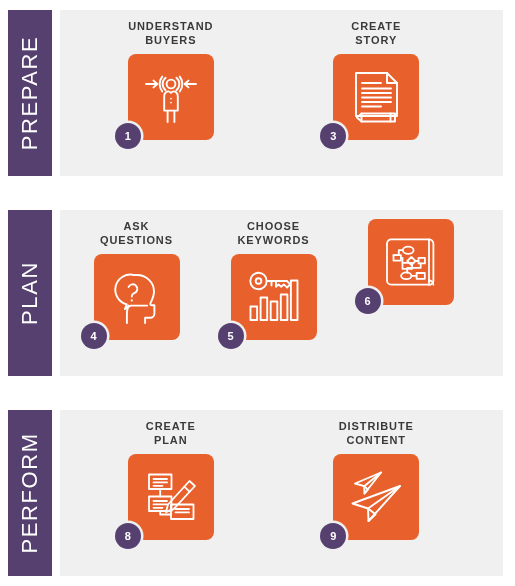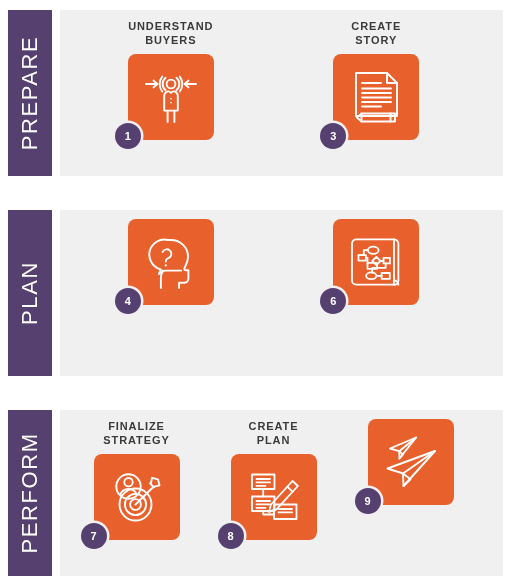--- a/index.html
+++ b/index.html
@@ -191,36 +191,61 @@
     </div>
   </div>
 
   <div class="stage-row">
     <div class="stage-label">
       <span class="stage-label-text">PLAN</span>
     </div>
     <div class="stage-panel">
 
       <div class="step">
+        <div class="step-title">ASK
+QUESTIONS</div>
         <div class="tile-wrap">
           <div class="tile">
             <span>
               <svg width="62" height="62" viewBox="0 0 62 62" fill="none" stroke="#ffffff" stroke-width="1.9" stroke-linecap="round" stroke-linejoin="round">
                 <path d="M28 9 h3 c9.5 0 17 7.4 17 16.6 0 4.6-1.6 7.8-3.4 11.3 -0.9 1.8 0.3 2.4 1.6 2.4 h2.2 v8.2 c0 2.3-1.9 4.2-4.2 4.2 h-5.1 V57"></path>
                 <path d="M22.5 39.6 c-1.2 3.4-1.6 5-1.6 7.6 V57"></path>
                 <path d="M41.2 39.6 H24.5 l-5.6 3.4 1.9-4.7 A14.6 14.6 0 1 1 28 9"></path>
                 <path d="M22.6 20.9 a4.6 4.6 0 1 1 5.2 6.5 c-1.4 0.6-2 1.7-2 3.1"></path>
                 <circle cx="25.8" cy="34.4" r="1.1" fill="#ffffff" stroke="none"></circle>
               </svg>
             </span>
           </div>
           <div class="badge">4</div>
         </div>
       </div>
 
+      <div class="step">
+        <div class="step-title">CHOOSE
+KEYWORDS</div>
+        <div class="tile-wrap">
+          <div class="tile">
+            <span>
+              <svg width="62" height="62" viewBox="0 0 62 62" fill="none" stroke="#ffffff" stroke-width="1.9" stroke-linecap="round" stroke-linejoin="round">
+                <circle cx="15.5" cy="15" r="8.2"></circle>
+                <circle cx="15.5" cy="15" r="2.8"></circle>
+                <path d="M23.7 15 H44 l3.2 3.3 -3.2 3.2"></path>
+                <path d="M28.5 15 V19.6"></path>
+                <path d="M33 15 V20.8 l2.6 -2.4 2.6 2.4 2.6 -2.4 2.4 2.2"></path>
+                <rect x="7.5" y="40.5" width="6.6" height="13.5"></rect>
+                <rect x="17.6" y="31.5" width="6.6" height="22.5"></rect>
+                <rect x="27.7" y="35.5" width="6.6" height="18.5"></rect>
+                <rect x="37.8" y="28.5" width="6.6" height="25.5"></rect>
+                <rect x="47.9" y="14.5" width="6.6" height="39.5"></rect>
+              </svg>
+            </span>
+          </div>
+          <div class="badge">5</div>
+        </div>
+      </div>
 
       <div class="step">
         <div class="tile-wrap">
           <div class="tile">
             <span>
               <svg width="62" height="62" viewBox="0 0 62 62" fill="none" stroke="#ffffff" stroke-width="1.8" stroke-linecap="round" stroke-linejoin="round">
                 <path d="M7 12.5 a4.2 4.2 0 0 1 4.2-4.2 H49 v45.4 H11.2 A4.2 4.2 0 0 1 7 49.5 Z"></path>
                 <path d="M49 8.3 a4.4 4.4 0 0 1 4.4 4.4 v36.8 a4.4 4.4 0 0 1 -4.4 4.4"></path>
                 <path d="M49 49.5 a4.4 4.4 0 0 1 4.4 4.2"></path>
                 <rect x="13.5" y="24.2" width="7.4" height="5.4"></rect>
@@ -244,41 +269,20 @@
 
     </div>
   </div>
 
   <div class="stage-row">
     <div class="stage-label">
       <span class="stage-label-text">PERFORM</span>
     </div>
     <div class="stage-panel">
 
-      <div class="step">
-        <div class="step-title">FINALIZE
-STRATEGY</div>
-        <div class="tile-wrap">
-          <div class="tile">
-            <span>
-              <svg width="62" height="62" viewBox="0 0 62 62" fill="none" stroke="#ffffff" stroke-width="1.9" stroke-linecap="round" stroke-linejoin="round">
-                <circle cx="22.5" cy="20.5" r="12.2"></circle>
-                <circle cx="22.5" cy="16.2" r="4.2"></circle>
-                <path d="M14.3 28.6 a8.8 8.8 0 0 1 16.4 0"></path>
-                <circle cx="29.5" cy="38.5" r="16"></circle>
-                <circle cx="29.5" cy="38.5" r="10.6"></circle>
-                <circle cx="29.5" cy="38.5" r="5.4"></circle>
-                <path d="M29.5 38.5 L47.5 20.8"></path>
-                <path d="M44 17.3 l3.5 3.5 6-1.5 -1.5-5.9 -5.9-1.5 -1.5 6 3.4 3.4"></path>
-              </svg>
-            </span>
-          </div>
-          <div class="badge">7</div>
-        </div>
-      </div>
 
       <div class="step">
         <div class="step-title">CREATE
 PLAN</div>
         <div class="tile-wrap">
           <div class="tile">
             <span>
               <svg width="62" height="62" viewBox="0 0 62 62" fill="none" stroke="#ffffff" stroke-width="1.8" stroke-linecap="round" stroke-linejoin="round">
                 <rect x="9" y="8.5" width="22.5" height="14.5"></rect>
                 <path d="M13.5 13 h13.5"></path>
@@ -297,20 +301,22 @@
                 <path d="M44.2 20.7 l5.4 5"></path>
                 <path d="M26 45.9 l5 -2"></path>
               </svg>
             </span>
           </div>
           <div class="badge">8</div>
         </div>
       </div>
 
       <div class="step">
+        <div class="step-title">DISTRIBUTE
+CONTENT</div>
         <div class="tile-wrap">
           <div class="tile">
             <span>
               <svg width="62" height="62" viewBox="0 0 62 62" fill="none" stroke="#ffffff" stroke-width="1.9" stroke-linecap="round" stroke-linejoin="round">
                 <path d="M10 17.5 L36 6.5 L19.5 27.5 L19.2 20.2 Z"></path>
                 <path d="M36 6.5 L19.2 20.2"></path>
                 <path d="M19.2 20.2 L23 23.4 L19.5 27.5"></path>
                 <path d="M7.5 37.5 L55 20 L23.5 55 L23 42.5 Z"></path>
                 <path d="M55 20 L23 42.5"></path>
                 <path d="M23 42.5 L30.5 48.2 L23.5 55"></path>

